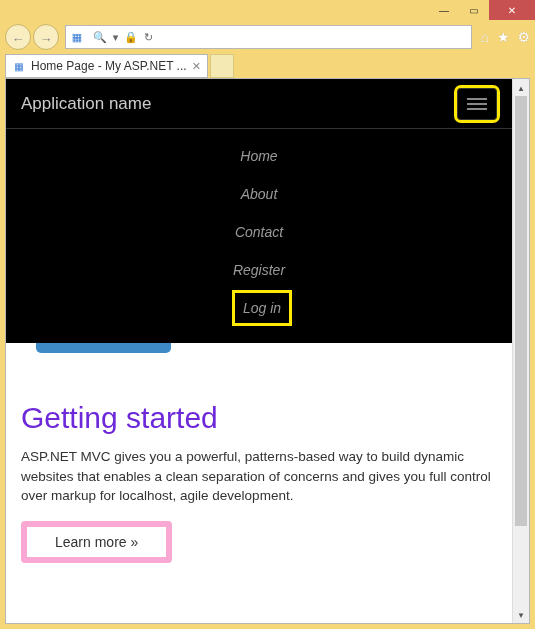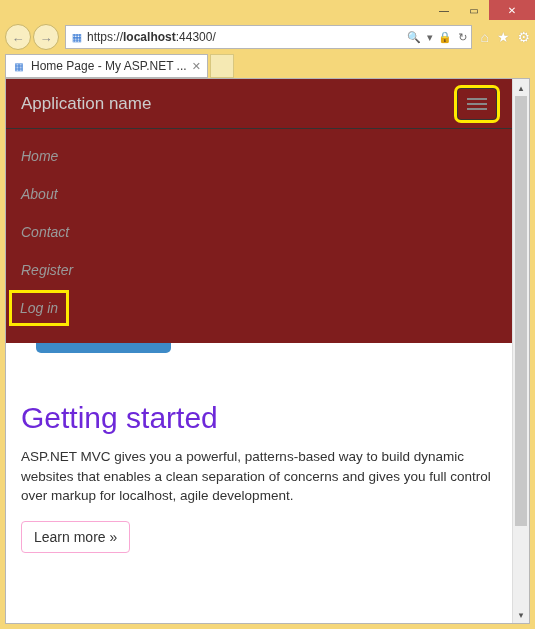--- a/index.html
+++ b/index.html
@@ -29,59 +29,56 @@
     .tab-title { font-size: 12px; color: #333; white-space: nowrap; overflow: hidden; text-overflow: ellipsis; flex: 1; }
     .tab-close { color: #888; font-size: 11px; }
     .tab-new { width: 24px; height: 24px; border: 1px solid #d8c77f; background: #f5e9b3; margin-left: 2px; }
     
     .viewport { position: absolute; top: 78px; left: 5px; right: 5px; bottom: 5px; background: #fff; border: 1px solid #b6b6b6; overflow: hidden; }
     .scrollbar { position: absolute; right: 0; top: 0; bottom: 0; width: 17px; background: #efefef; border-left: 1px solid #ddd; }
     .scroll-arrow { height: 17px; display: flex; align-items: center; justify-content: center; font-size: 9px; color: #555; }
     .scroll-thumb { background: #c7c7c7; position: absolute; left: 2px; right: 2px; top: 17px; height: 430px; }
     .page-content { position: absolute; top: 0; left: 0; right: 17px; bottom: 0; overflow: hidden; }
     
-    .navbar { background: #7f1d1d; color: #999; }
+    .navbar { background: #000000; color: #999; text-align: center; }
     .navbar-header { height: 50px; display: flex; align-items: center; justify-content: space-between; padding: 0 15px; border-bottom: 1px solid #333; }
     .brand { color: #ccc; font-size: 17px; }
     .hamburger { width: 40px; height: 32px; border: 1px solid #333; border-radius: 4px; display: flex; flex-direction: column; align-items: center; justify-content: center; gap: 3px; }
     .hamburger span { display: block; width: 20px; height: 2px; background: #888; }
     .highlight-box { outline: 3px solid #ffe900; }
     .nav-list { padding: 8px 0 12px 0; font-style: italic; }
     .nav-item { color: #999; font-size: 14px; padding: 11px 15px; display: block; }
     .nav-item.login { display: inline-block; margin: 4px 0 8px 6px; padding: 7px 8px; }
     
     .hero-remnant { height: 28px; background: #fff; }
     .hero-btn-sliver { margin-left: 30px; width: 135px; height: 10px; background: #3d8ac7; border-radius: 0 0 5px 5px; }
     
     .body-section { padding: 30px 15px 15px 15px; }
     .body-section h2 { font-size: 30px; font-weight: 500; color: #6d28d9; margin-bottom: 12px; }
     .body-section p { font-size: 13.5px; color: #333; line-height: 1.45; margin-bottom: 15px; }
-    .learn-btn { display: inline-block; border: 1px solid #f9a8d4; border-radius: 4px; padding: 7px 12px; font-size: 14px; color: #333; background: #fff; }
+    .learn-btn { display: inline-block; border: 6px solid #f9a8d4; border-radius: 4px; padding: 7px 28px; font-size: 14px; color: #333; background: #fff; }
   </style>
 </head>
 <body>
 
 <div class="outer-frame">
 
   <div class="titlebar">
     <div class="win-controls">
       <div class="win-btn win-min">—</div>
       <div class="win-btn win-max">▭</div>
       <div class="win-btn win-close">✕</div>
     </div>
   </div>
 
   <div class="nav-toolbar">
     <div class="nav-circle">←</div>
     <div class="nav-circle">→</div>
     <div class="url-bar">
       <span class="url-icon">▦</span>
-      <span class="url-text">
-        <span>https://</span><span class="highlight">localhost</span><span>:44300/</span>
-      </span>
       <div class="url-right">
         <span>🔍</span>
         <span>▾</span>
         <span>🔒</span>
         <span>↻</span>
       </div>
     </div>
     <div class="tool-icons">
       <span>⌂</span>
       <span>★</span>

